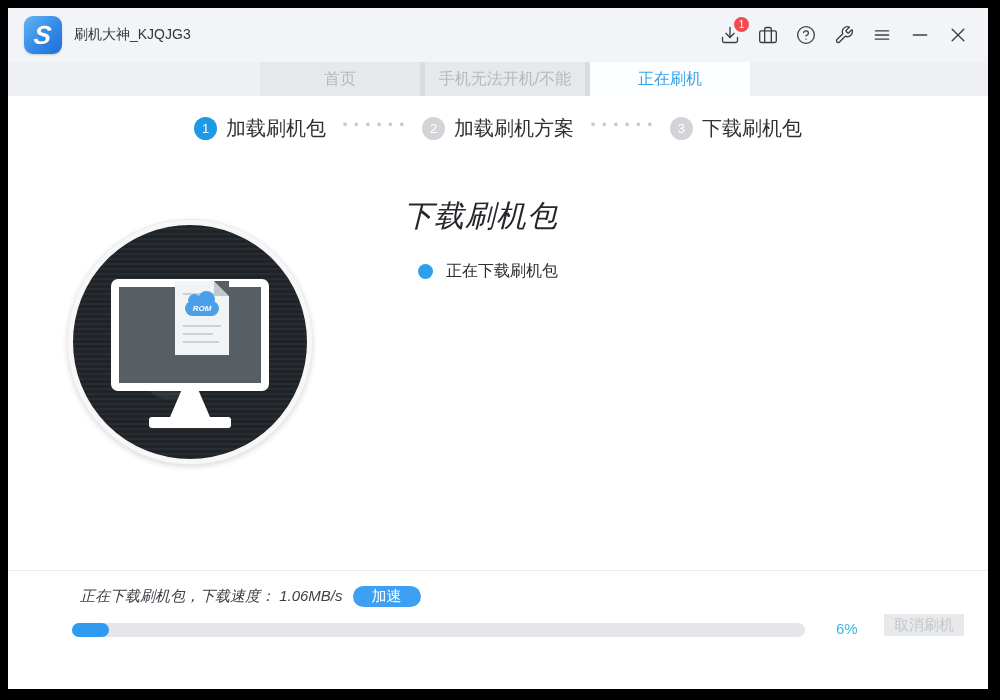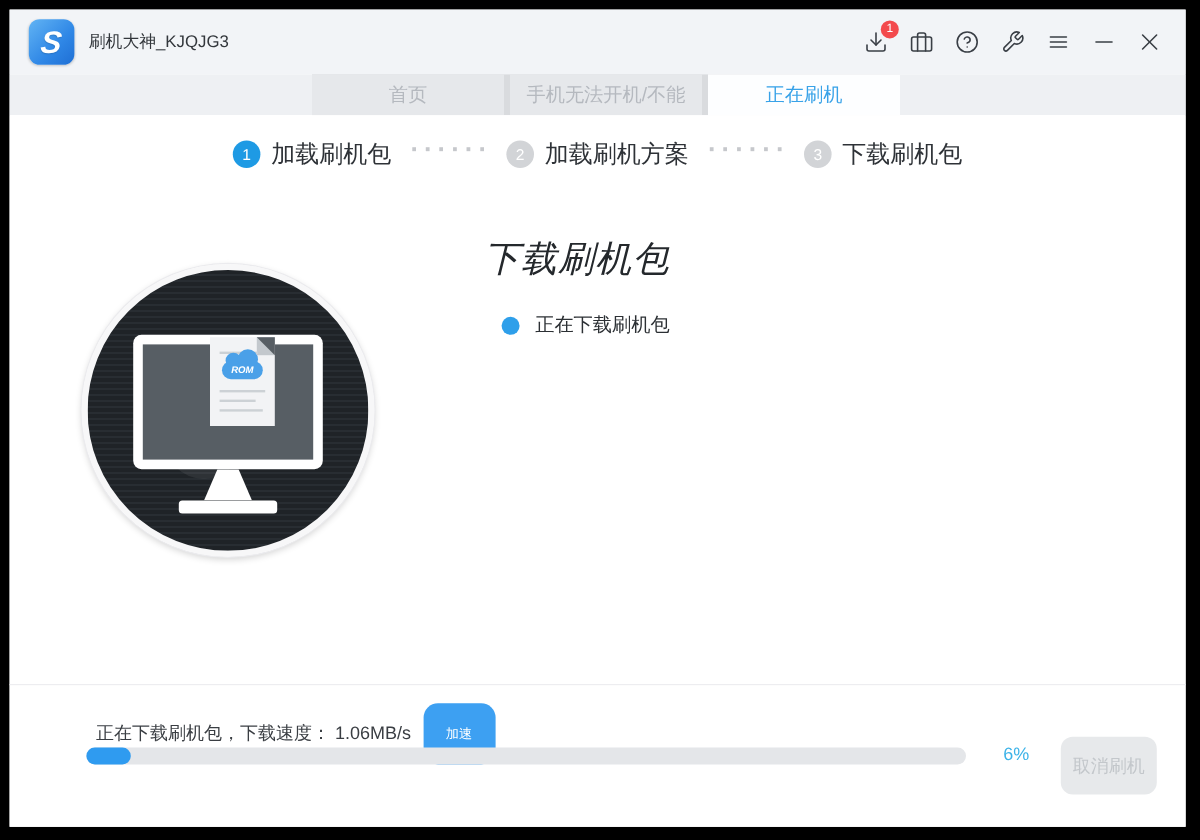--- a/index.html
+++ b/index.html
@@ -66,27 +66,27 @@
   
   .hero { position:absolute; left:395px; top:100px; }
   .hero h1 { font-size:30px; font-weight:500; color:#24282c; letter-spacing:1px;font-style:italic; }
   .hero-status { display:flex; align-items:center; gap:13px; margin-top:24px; margin-left:12px;justify-content:flex-end; }
   .hero-dot { width:15px; height:15px; border-radius:50%; background:#2e9fea; }
   .hero-status span { font-size:16px; color:#2c3034; }
 
   
   .footer-sep { position:absolute; left:0; right:0; top:474px; border-top:1px solid #ededf0; }
   .status-row { position:absolute; left:72px; top:490px; display:flex; align-items:center; gap:10px; }
-  .status-text { font-size:15px; color:#3a3e43; }
-  .accel-btn { background:#3da0f2; color:#fff; font-size:11px; border:none; border-radius:12px; padding:18px 19px; cursor:pointer; }
+  .status-text { font-size:15px; color:#3a3e43;font-style:italic; }
+  .accel-btn { background:#3da0f2; color:#fff; font-size:15px; border:none; border-radius:12px; padding:1px 19px; cursor:pointer; }
   .progress-track { position:absolute; left:64px; top:527px; width:733px; height:14px; background:#e4e6e9; border-radius:7px; }
   .progress-fill { height:100%; background:#2f9bf0; border-radius:7px; width:5%; }
   .percent { position:absolute; left:828px; top:524px; width:44px; font-size:15px; color:#3db3e8; }
-  .cancel-btn { position:absolute; left:876px; top:518px; width:80px; height:48px; background:#e7e9eb; color:#c3c7cb;
-                border:none; font-size:15px; border-radius:10px; cursor:default; }
+  .cancel-btn { position:absolute; left:876px; top:518px; width:80px; height:22px; background:#e7e9eb; color:#c3c7cb;
+                border:none; font-size:15px; border-radius:0; cursor:default; }
 </style>
 </head>
 <body>
 
 <div id="window">
 
   <div class="titlebar">
     <div class="logo">
       <span>S</span>
     </div>

